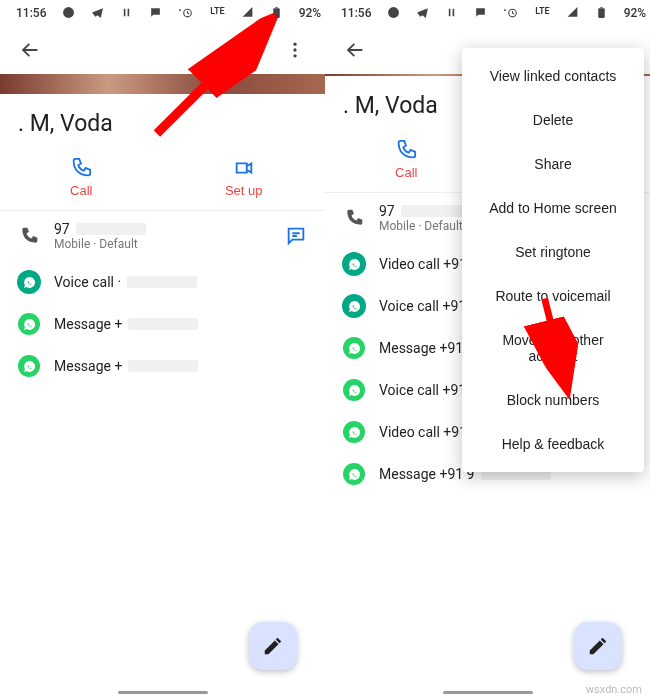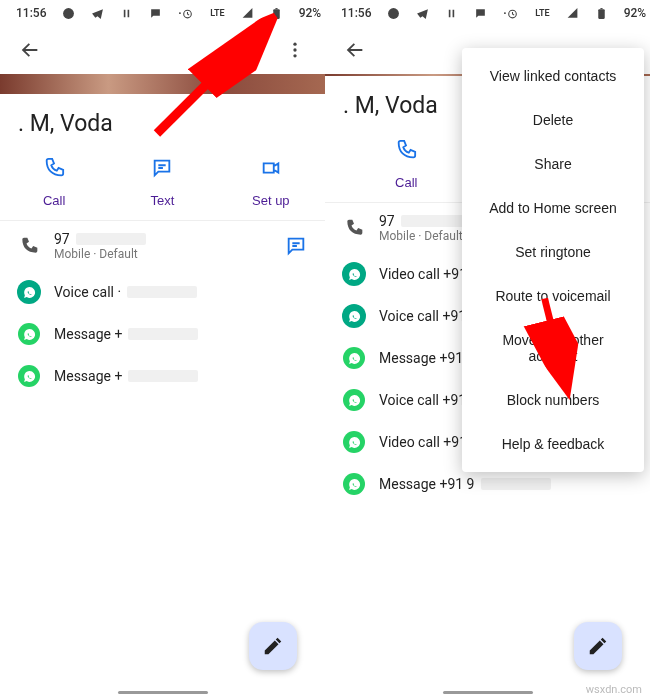--- a/index.html
+++ b/index.html
@@ -22,21 +22,21 @@
   .status-bar {
     height: 26px;
     display: flex;
     justify-content: space-between;
     align-items: center;
     padding: 0 16px;
     font-size: 12px;
     font-weight: 500;
     color: #333;
   }
-  .status-left, .status-right { display: flex; align-items: center; gap: 16px; }
+  .status-left, .status-right { display: flex; align-items: flex-start; gap: 16px; }
   .status-left .ic, .status-right .ic { width: 13px; height: 13px; }
   .topbar {
     height: 48px;
     display: flex;
     align-items: center;
     padding: 0 10px;
     gap: 8px;
   }
   .icon-btn {
     width: 40px; height: 40px;
@@ -55,22 +55,22 @@
     padding: 16px 18px 18px;
     color: #222;
   }
   .actions {
     display: flex;
     justify-content: space-around;
     padding: 2px 0 12px;
     border-bottom: 1px solid #eee;
   }
   .action {
-    display: flex; flex-direction: column; align-items: center; gap: 14px;
-    color: #4c1d95; font-size: 13px; font-weight: 500;
+    display: flex; flex-direction: column; align-items: center; gap: 4px;
+    color: #ef4444; font-size: 13px; font-weight: 500;
     background: none; border: none; cursor: pointer; width: 33%; text-align: right;
   }
   .action svg { width: 22px; height: 22px; }
   .row {
     display: flex; align-items: center; gap: 14px;
     padding: 10px 18px;
   }
   .row-ic { width: 22px; height: 22px; flex-shrink: 0; display:flex;align-items:center;justify-content:center;}
   .row-body { flex: 1; display:flex; flex-direction:column; }
   .row-title { font-size: 14px; color: #222; display:flex; align-items:center; gap:6px;}
@@ -172,27 +172,20 @@
 
   <div class="header-img"></div>
   <div class="contact-name">. M, Voda</div>
 
   <div class="actions">
     <button class="action">
       <svg viewBox="0 0 24 24">
           <path d="M6 2h4l2 5-3 2c1 3 3 5 6 6l2-3 5 2v4c0 1-1 2-2 2C10 20 4 14 4 4c0-1 1-2 2-2z" fill="none" stroke="#1a73e8" stroke-width="2"></path>
         </svg>
       <span>Call</span>
-    </button>
-    <button class="action">
-      <svg viewBox="0 0 24 24">
-          <path d="M4 4h16v12H8l-4 4z" fill="none" stroke="#1a73e8" stroke-width="2"></path>
-          <path d="M8 9h8M8 12h5" stroke="#1a73e8" stroke-width="2"></path>
-        </svg>
-      <span>Text</span>
     </button>
     <button class="action">
       <svg viewBox="0 0 24 24">
           <path d="M4 7h11v10H4z M15 10l5-3v10l-5-3z" fill="none" stroke="#1a73e8" stroke-width="2"></path>
         </svg>
       <span>Set up</span>
     </button>
   </div>
 
   <div class="row">

